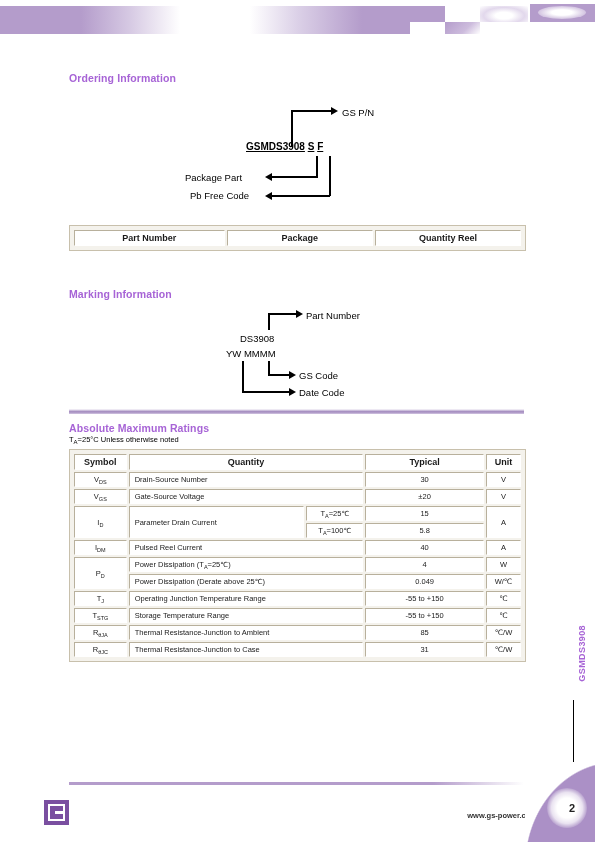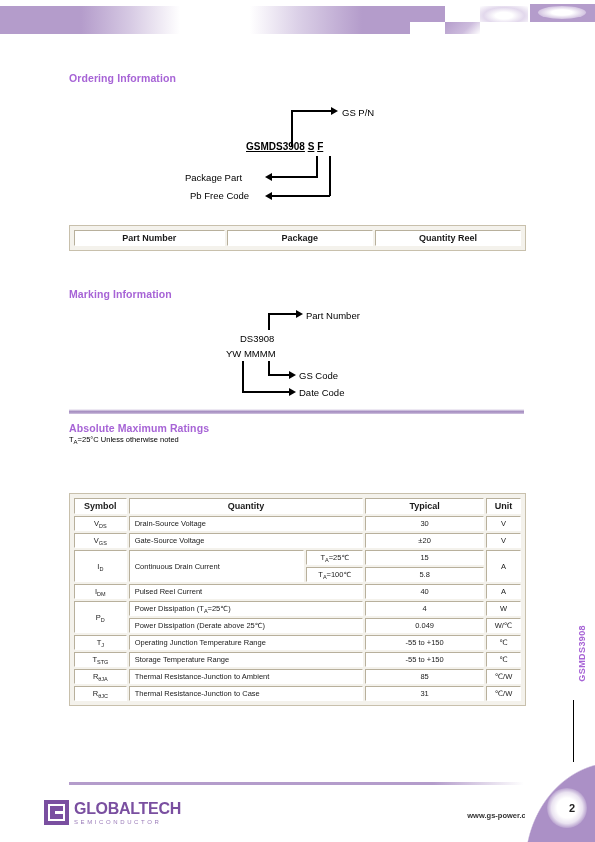--- a/index.html
+++ b/index.html
@@ -156,47 +156,47 @@
     <div class="arrow-r" style="left:289px;top:388px;"></div>
     <div class="lbl" style="left:299px;top:387px;">Date Code</div>
   </div>
 
   <div class="bar" style="top:409px;"></div>
   <div class="sect-title" style="left:69px;top:422px;">Absolute Maximum Ratings</div>
   <div class="subnote" style="left:69px;top:435px;">
     <span>T</span><sub>A</sub><span>=25°C Unless otherwise noted</span>
   </div>
 
-  <div class="tbl-wrap" style="left:69px;top:449px;width:451px;margin-top:44px;">
+  <div class="tbl-wrap" style="left:69px;top:449px;width:451px;">
     <table>
       <tbody>
           <tr>
         <th style="width:12%">Symbol</th>
         <th colspan="2" style="width:53%">Quantity</th>
         <th style="width:27%">Typical</th>
         <th style="width:8%">Unit</th>
       </tr>
 
       <tr>
         <td><span>V</span><sub>DS</sub></td>
-        <td class="left" colspan="2">Drain-Source Voltage</td>
+        <td class="left" colspan="2">Drain-Source Number</td>
         <td>30</td>
         <td>V</td>
       </tr>
 
       <tr>
         <td><span>V</span><sub>GS</sub></td>
         <td class="left" colspan="2">Gate-Source Voltage</td>
         <td>±20</td>
         <td>V</td>
       </tr>
 
       <tr>
         <td rowspan="2"><span>I</span><sub>D</sub></td>
-        <td class="left" rowspan="2" style="width:40%">Continuous Drain Current</td>
+        <td class="left" rowspan="2" style="width:40%">Parameter Drain Current</td>
         <td style="width:13%">T<sub>A</sub>=25<span class="deg">℃</span></td>
         <td>15</td>
         <td rowspan="2">A</td>
       </tr>
 
       <tr>
         <td>T<sub>A</sub>=100<span class="deg">℃</span></td>
         <td>5.8</td>
       </tr>
 
@@ -251,24 +251,20 @@
       </table>
   </div>
 
   <div class="side-text" style="right:8px;top:625px;">GSMDS3908</div>
   <div class="side-line" style="right:21px;top:700px;height:95px;"></div>
 
   <div class="foot-rule" style="top:782px;"></div>
 
   <div class="logo-box" style="left:44px;top:800px;">
     <div class="logo-mark"></div>
-    <div>
-      <div class="logo-txt1">GLOBALTECH</div>
-      <div class="logo-txt2">SEMICONDUCTOR</div>
-    </div>
   </div>
 
   <div class="www" style="right:58px;bottom:22px;">www.gs-power.com</div>
 
   <div class="pg-swoosh"></div>
   <div class="pg-glow"></div>
   <div class="pg-num">2</div>
 
 </div>
 

